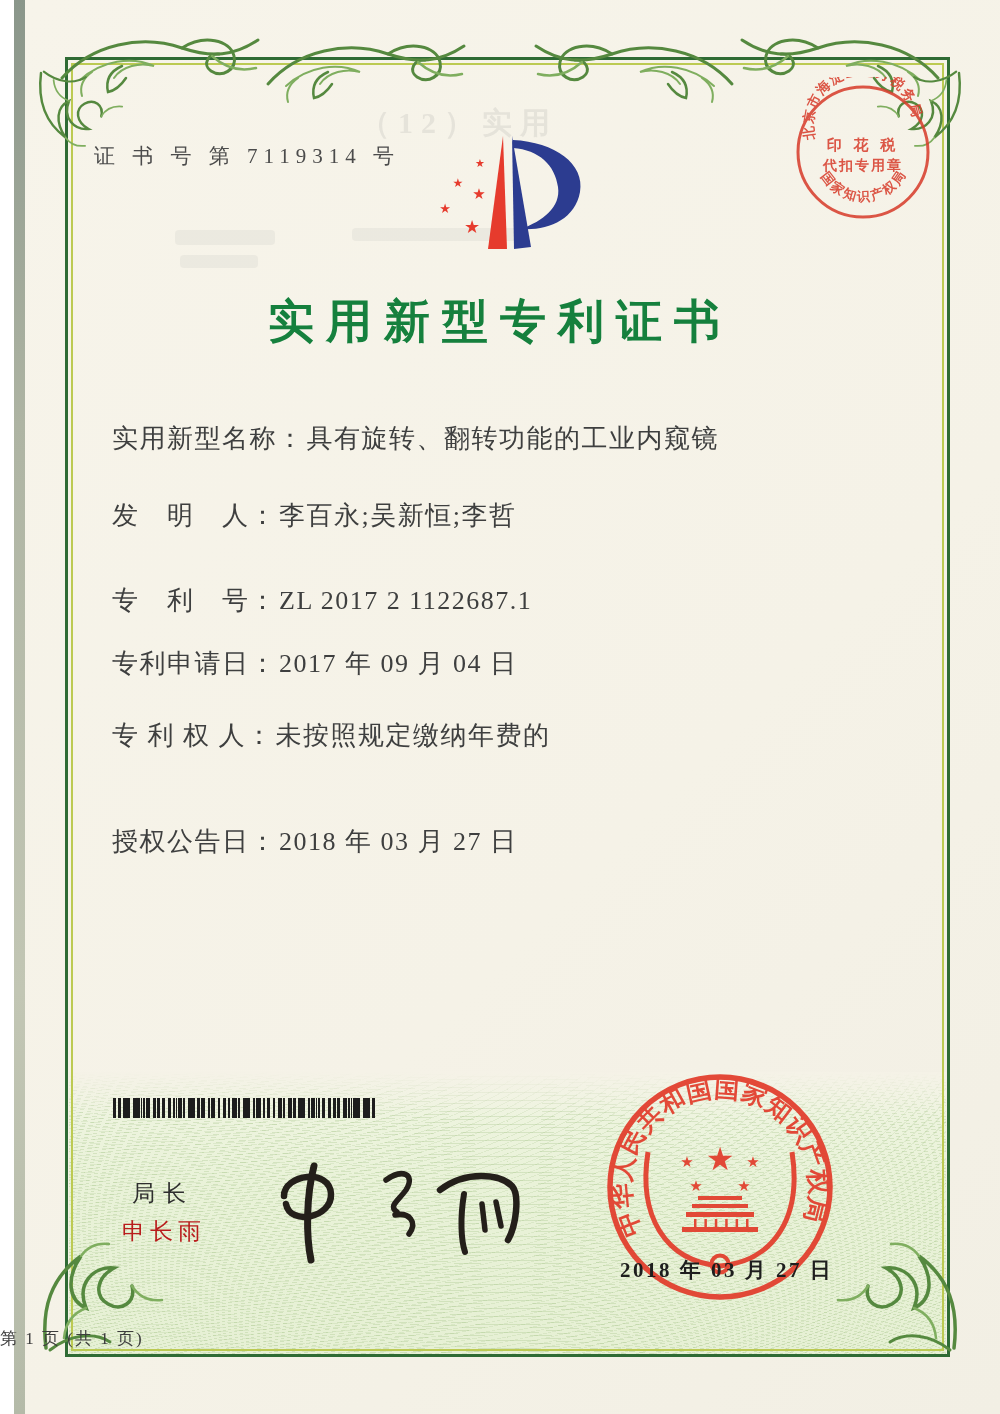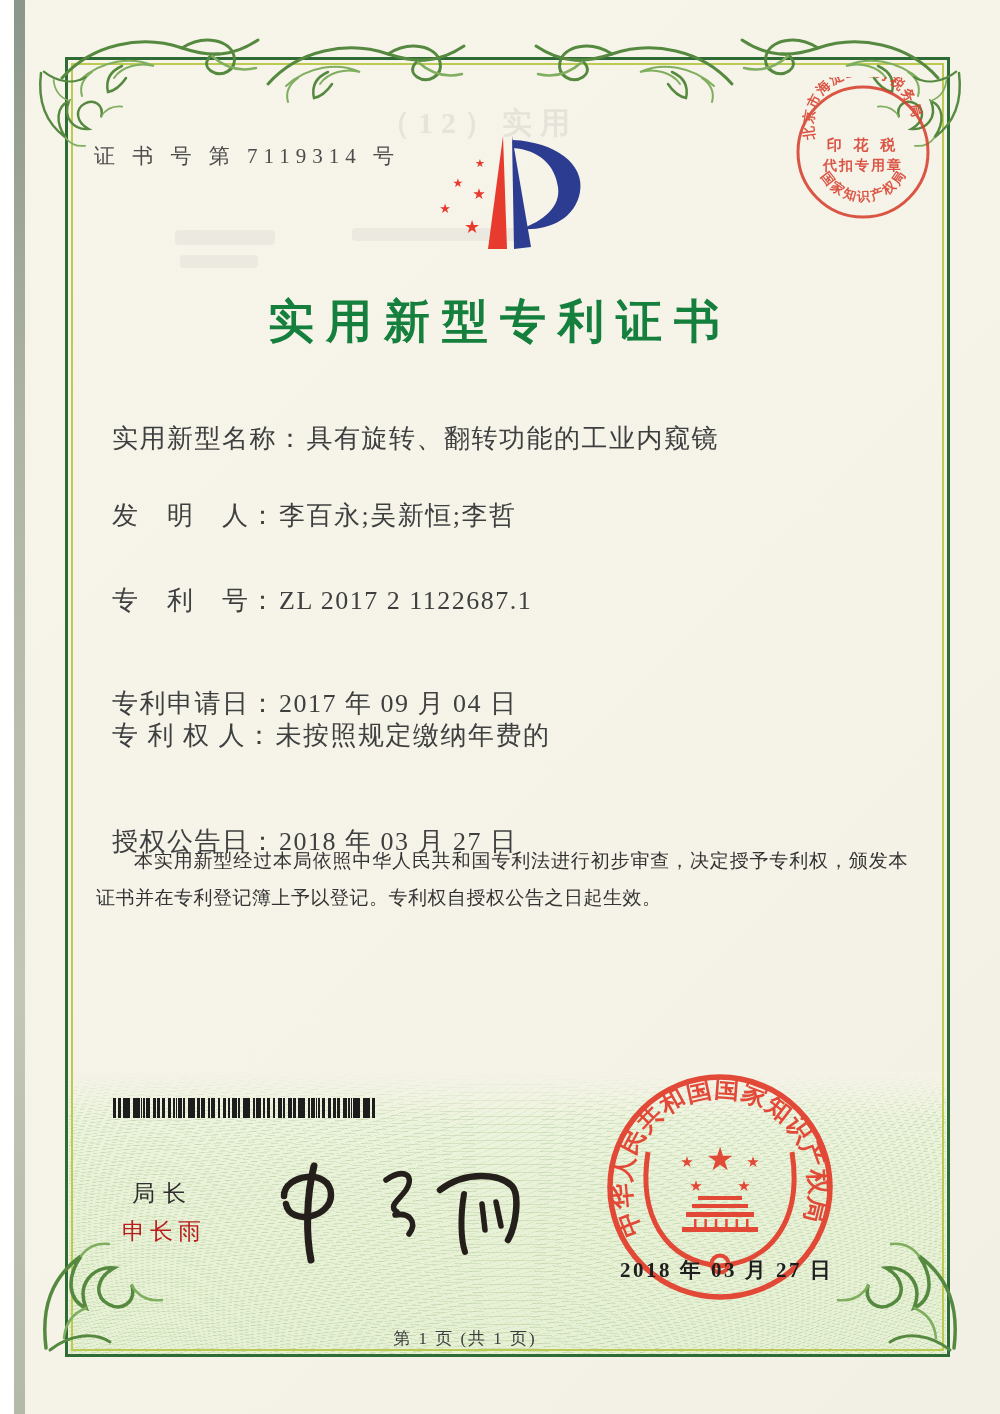--- a/index.html
+++ b/index.html
@@ -26,38 +26,38 @@
       linear-gradient(180deg,#f0f5e2 0%,#e9f2d8 40%,#e6f0d4 100%);}
   #guilloche-fade{left:69px;top:1072px;width:877px;height:46px;
     background:linear-gradient(180deg,#f5f2e7 0%,rgba(245,242,231,0) 100%);}
   
   #cert-no{left:94px;top:142px;font-size:21px;letter-spacing:6px;color:#4b4b4b;}
   #doc-title{left:0;top:291px;width:1000px;text-align:center;font-size:46px;font-weight:700;
     letter-spacing:12px;color:#15803d;}
   .field{left:112px;font-size:26px;color:#3e3f3f;letter-spacing:1.5px;white-space:nowrap;}
   .field .val{margin-left:2px;}
   #field-0{top:421px;} #field-1{top:498px;} #field-2{top:583px;}
-  #field-3{top:646px;margin-top:40px;} #field-4{top:718px;} #field-5{top:792px;margin-top:32px;}
+  #field-3{top:646px;} #field-4{top:718px;} #field-5{top:792px;margin-top:32px;}
   #body-text{left:96px;top:842px;width:812px;color:#333;}
   #body-text p{margin:0;font-size:19px;line-height:37px;text-align:justify;text-indent:2em;
     letter-spacing:0.5px;}
   #barcode{left:113px;top:1098px;width:264px;height:20px;
     background:
       repeating-linear-gradient(90deg,#1d1d1d 0 2px,rgba(0,0,0,0) 2px 5px),
       repeating-linear-gradient(90deg,#1d1d1d 0 1px,rgba(0,0,0,0) 1px 7px),
       repeating-linear-gradient(90deg,#1d1d1d 0 3px,rgba(0,0,0,0) 3px 11px);}
   #sig-role{left:132px;top:1178px;font-size:23px;letter-spacing:8px;color:#2e2e2e;
     font-family:"Liberation Sans","DejaVu Sans",sans-serif;}
   #sig-name{left:122px;top:1216px;font-size:23px;letter-spacing:5px;color:#b91c1c;
     font-family:"Liberation Sans","DejaVu Sans",sans-serif;}
   #seal-date{left:620px;top:1256px;font-size:21px;letter-spacing:2.5px;color:#1e1e1e;font-weight:600;}
-  #page-footer{left:0;top:1327px;width:930px;text-align:center;font-size:17px;
+  #page-footer{left:0;top:1327px;width:930px;font-size:17px;
     letter-spacing:2px;color:#3d3d3d;}
   
-  #ghost-12{left:380px;top:103px;font-size:30px;letter-spacing:8px;color:rgba(140,140,140,.16);
+  #ghost-12{left:360px;top:103px;font-size:30px;letter-spacing:8px;color:rgba(140,140,140,.16);
     font-weight:700;}
   .smudge{background:rgba(130,130,130,.09);border-radius:4px;}
   #smudge-1{left:175px;top:230px;width:100px;height:15px;}
   #smudge-2{left:180px;top:255px;width:78px;height:13px;}
   #smudge-3{left:352px;top:228px;width:168px;height:13px;}
   svg{display:block;}
 </style>
 </head>
 <body>
 
@@ -144,21 +144,20 @@
   <span>专利申请日：</span><span class="val">2017 年 09 月 04 日</span>
 </div>
 <div id="field-4" class="abs field">
   <span>专 利 权 人：</span><span class="val">未按照规定缴纳年费的</span>
 </div>
 <div id="field-5" class="abs field">
   <span>授权公告日：</span><span class="val">2018 年 03 月 27 日</span>
 </div>
 
 <div id="body-text" class="abs">
-  <p>本实用新型经过本局依照中华人民共和国专利法进行初步审查，决定授予专利权，颁发本证书并在专利登记簿上予以登记。专利权自授权公告之日起生效。</p>
 </div>
 
 <div id="barcode" class="abs"></div>
 
 <div id="sig-role" class="abs">局长</div>
 <div id="sig-name" class="abs">申长雨</div>
 <svg class="abs" style="left:268px;top:1152px;" width="262" height="122" viewBox="0 0 262 122" fill="none" stroke="#241f1a" stroke-linecap="round" stroke-linejoin="round">
   <path d="M46,14 C38,45 38,84 43,108" stroke-width="7"></path>
   <path d="M16,44 C16,22 62,16 63,42 C64,66 22,74 18,52" stroke-width="6.5"></path>
   <path d="M118,28 C134,16 148,22 138,38 C130,49 120,54 129,60" stroke-width="5.5"></path>

